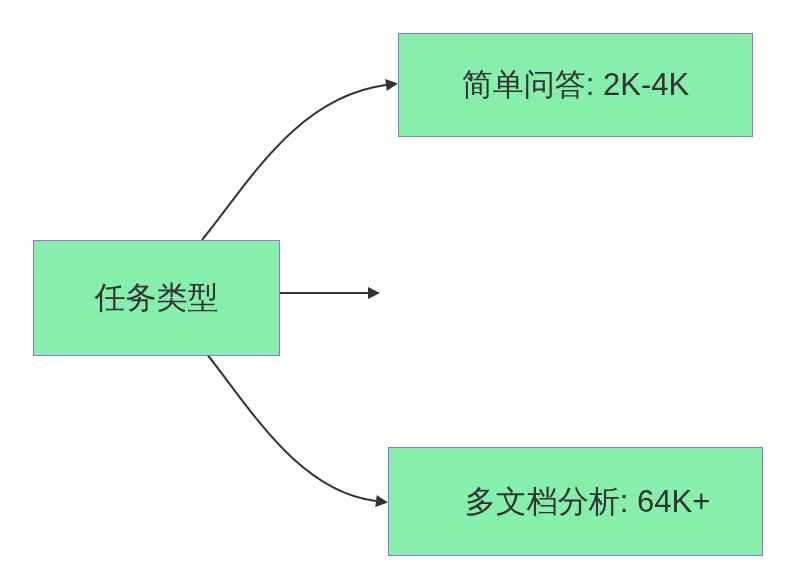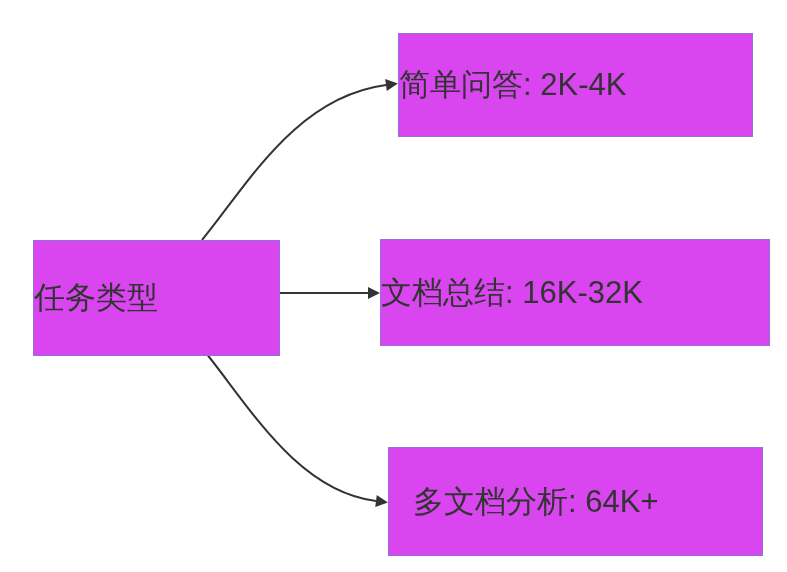--- a/index.html
+++ b/index.html
@@ -24,25 +24,25 @@
     pointer-events: none;
   }
   .edge {
     fill: none;
     stroke: #333333;
     stroke-width: 2px;
   }
   .node {
     position: absolute;
     box-sizing: border-box;
-    background: #d946ef;
+    background: #86efac;
     border: 1.5px solid #9370DB;
     display: flex;
     align-items: center;
-    justify-content: flex-start;
+    justify-content: center;
     color: #333333;
     font-size: 31px;
     line-height: 1.2;
     white-space: nowrap;
   }
   .node-root   { left: 33px;  top: 240px; width: 247px; height: 116px; }
   .node-b1     { left: 398px; top: 33px;  width: 355px; height: 104px; }
   .node-b2     { left: 380px; top: 239px; width: 390px; height: 107px; }
   .node-b3     { left: 388px; top: 447px; width: 375px; height: 109px; padding-left: 24px; }
 </style>
@@ -63,21 +63,18 @@
   </svg>
 
   <div class="node node-root">
     <span>任务类型</span>
   </div>
 
   <div class="node node-b1">
     <span>简单问答: 2K-4K</span>
   </div>
 
-  <div class="node node-b2">
-    <span>文档总结: 16K-32K</span>
-  </div>
 
   <div class="node node-b3">
     <span>多文档分析: 64K+</span>
   </div>
 
 </div>
 
 </body></html>

